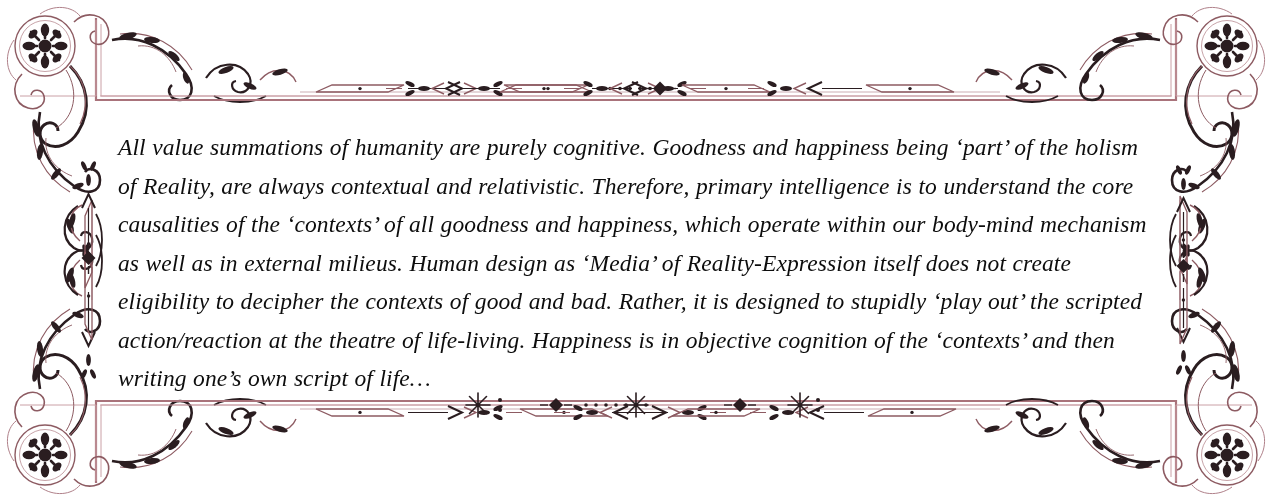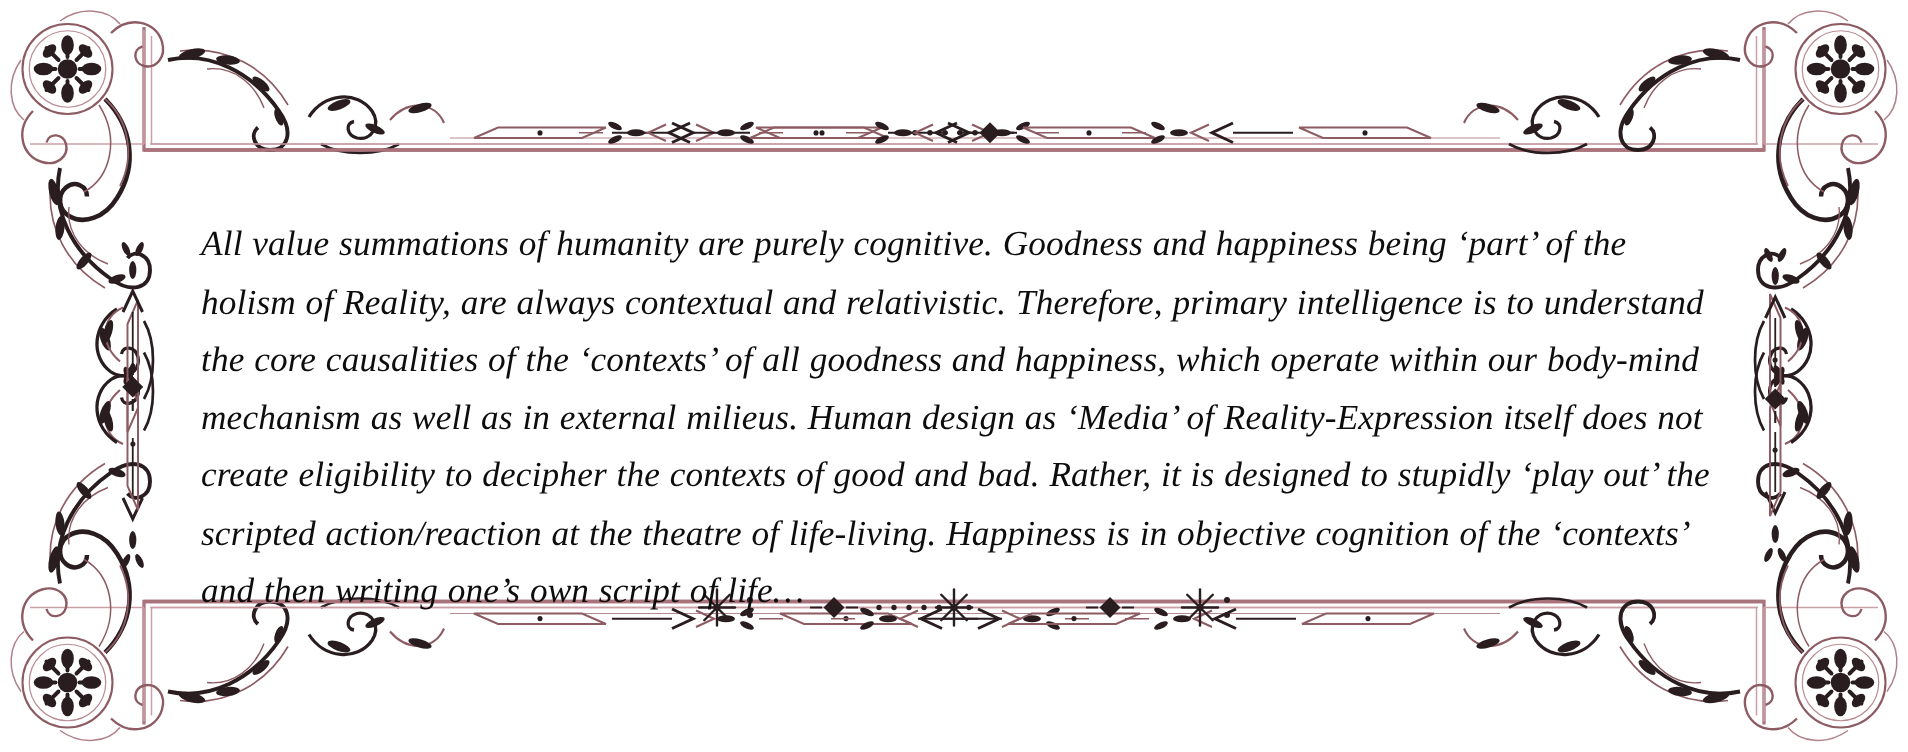--- a/index.html
+++ b/index.html
@@ -31,21 +31,21 @@
   }
 
   
   .quote-block {
     position: absolute;
     left: 118px;
     top: 128px;
     width: 1042px;
   }
   .quote-text {
-    margin: 16px;
+    margin: 0;
     font-family: "Liberation Serif", serif;
     font-style: italic;
     font-size: 23.5px;
     line-height: 38.5px;
     color: #0d0d0d;
     letter-spacing: 0.1px;
     text-align: left;
     word-spacing: 0.5px;
   }
 </style>

